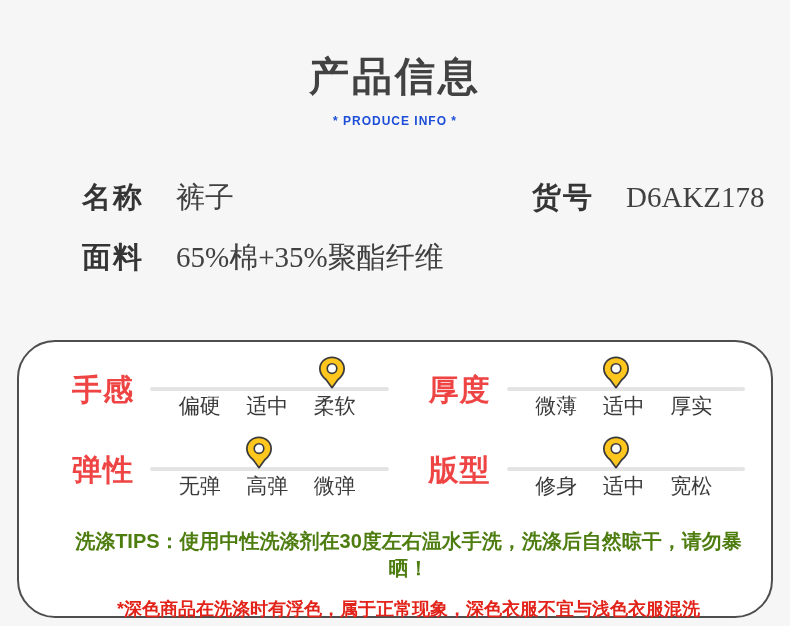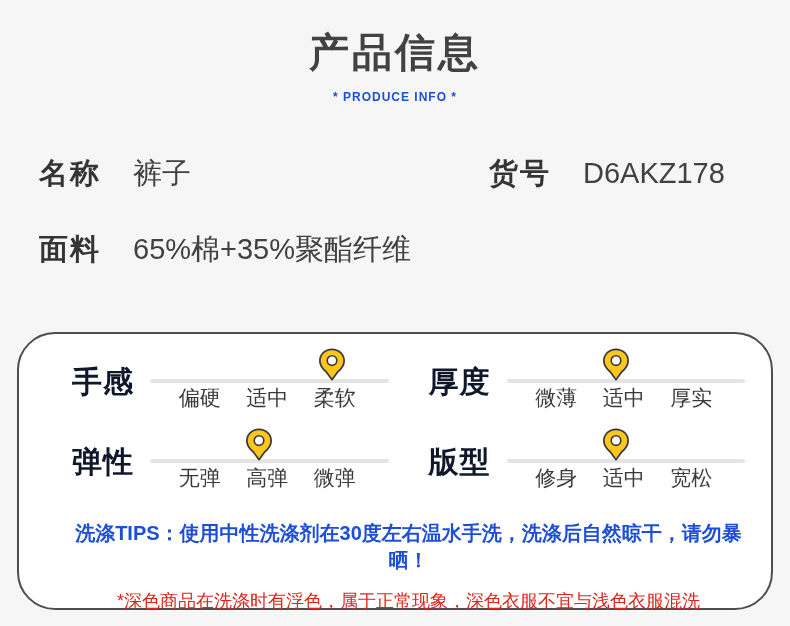--- a/index.html
+++ b/index.html
@@ -7,50 +7,50 @@
     --text:#3c3c3c; --track:#e4e4e4; --pin-fill:#ffc71e; --pin-outline:#3b3b3b;
     --warning-red:#e2231a;
   }
   *{box-sizing:border-box;margin:0;padding:0;}
   html,body{width:790px;height:626px;overflow:hidden;}
   body{
     background:var(--background);
     font-family:"Liberation Sans","DejaVu Sans",sans-serif;
     color:var(--text);
   }
-  .header{text-align:center;padding-top:30px;}
+  .header{text-align:center;padding-top:54px;}
   .title{font-size:40px;font-weight:bold;color:#424242;letter-spacing:3px;line-height:1.1;}
   .subtitle{font-size:12px;font-weight:bold;color:#1d4ed8;letter-spacing:1px;margin-top:16px;}
 
   .info-grid{
-    margin-top:50px;padding:0 39px;
-    display:grid;grid-template-columns:450px 1fr;row-gap:44px;
+    margin-top:50px;padding:0 82px;
+    display:grid;grid-template-columns:450px 1fr;row-gap:28px;font-family:Liberation Serif, serif;
   }
   .info-field{display:flex;align-items:baseline;height:32px;font-size:29px;}
   .info-label{font-weight:bold;color:#353535;letter-spacing:2px;flex:0 0 94px;}
   .info-value{color:#414141;}
 
   .panel{
     margin:70px 17px 0;height:278px;
     background:var(--panel-bg);
     border:2px solid var(--panel-border);
     border-radius:38px;
     padding:16px 26px 0 53px;
   }
   .attr-grid{display:grid;grid-template-columns:1fr 1fr;column-gap:40px;row-gap:16px;}
   .attr-row{display:flex;align-items:center;height:64px;}
-  .attr-label{font-size:30px;font-weight:bold;color:#0f172a;letter-spacing:1px;flex:0 0 62px;margin-right:16px;}
+  .attr-label{font-size:30px;font-weight:bold;color:#ef4444;letter-spacing:1px;flex:0 0 62px;margin-right:16px;}
   .scale{position:relative;flex:1;height:64px;}
   .track{position:absolute;left:0;right:0;top:29px;height:4px;background:var(--track);border-radius:2px;}
   .scale-inner{position:absolute;left:0;right:20px;top:0;bottom:0;}
   .opts{position:absolute;left:16px;right:0;bottom:2px;display:flex;}
   .opt{flex:1;text-align:center;font-size:21px;color:#3a3a3a;}
   .pin{position:absolute;top:-2px;width:28px;height:33px;transform:translateX(-50%);}
-  .tips{margin-top:26px;text-align:center;font-size:20px;font-weight:bold;color:#1d4ed8;}
-  .warning{margin-top:15px;text-align:center;font-size:18px;font-weight:normal;color:var(--warning-red);}
+  .tips{margin-top:26px;text-align:center;font-size:20px;font-weight:bold;color:#4d7c0f;}
+  .warning{margin-top:15px;text-align:center;font-size:18px;font-weight:bold;color:var(--warning-red);}
 </style>
 </head>
 <body>
 
 <div class="page">
 
   <header class="header">
     <div class="title">产品信息</div>
     <div class="subtitle">* PRODUCE INFO *</div>
   </header>

